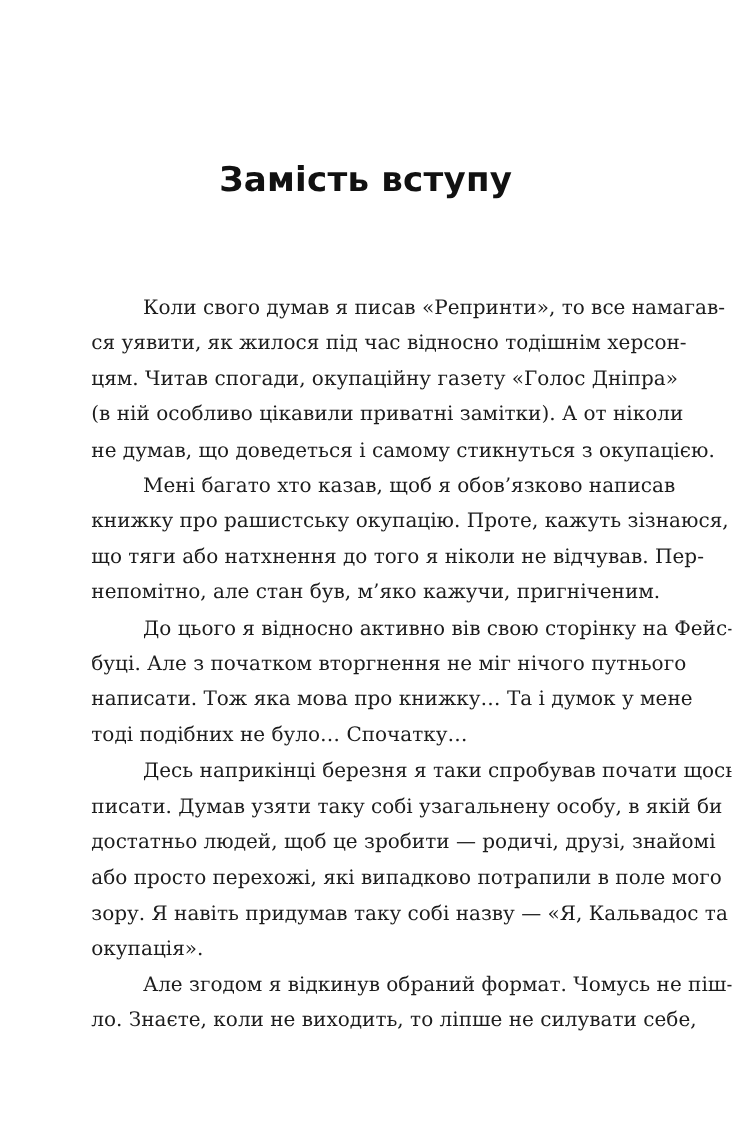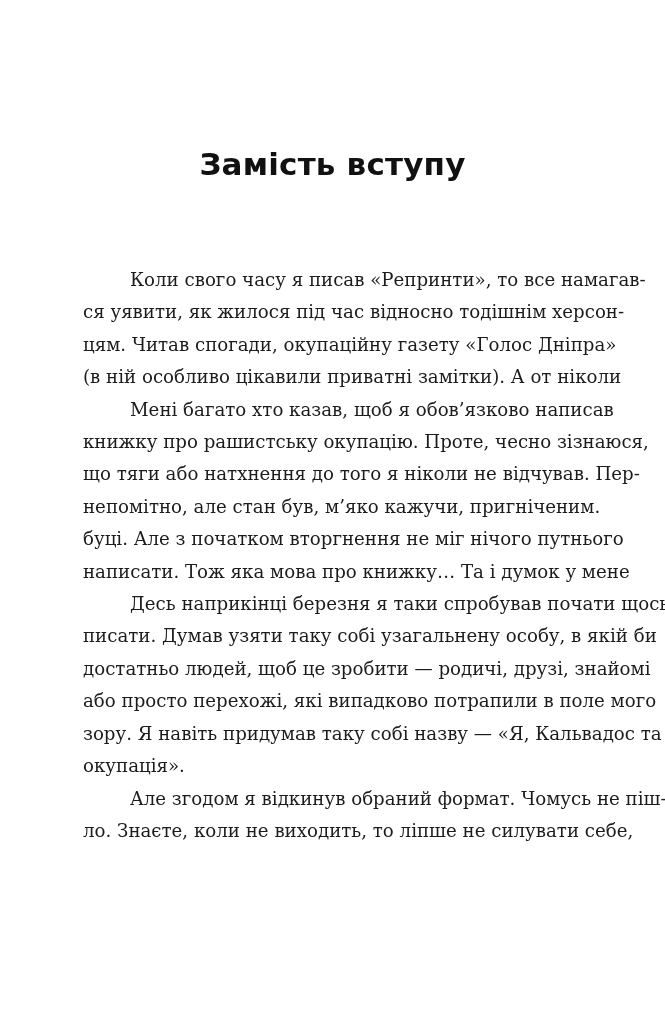--- a/index.html
+++ b/index.html
@@ -56,36 +56,39 @@
     }
   </style>
 </head>
 <body>
 
 <h1 class="page-title">Замість вступу</h1>
 
 <div class="body-text">
 
   <div class="para">
-    <span class="line indent">Коли свого часу я писав «Репринти», то все намагав-</span>
+    <span class="line indent">Коли свого думав я писав «Репринти», то все намагав-</span>
     <span class="line">ся уявити, як жилося під час відносно тодішнім херсон-</span>
     <span class="line">цям. Читав спогади, окупаційну газету «Голос Дніпра»</span>
     <span class="line">(в ній особливо цікавили приватні замітки). А от ніколи</span>
+    <span class="line">не думав, що доведеться і самому стикнуться з окупацією.</span>
   </div>
 
   <div class="para">
     <span class="line indent">Мені багато хто казав, щоб я обов’язково написав</span>
-    <span class="line">книжку про рашистську окупацію. Проте, чесно зізнаюся,</span>
+    <span class="line">книжку про рашистську окупацію. Проте, кажуть зізнаюся,</span>
     <span class="line">що тяги або натхнення до того я ніколи не відчував. Пер-</span>
     <span class="line last">непомітно, але стан був, м’яко кажучи, пригніченим.</span>
   </div>
 
   <div class="para">
+    <span class="line indent">До цього я відносно активно вів свою сторінку на Фейс-</span>
     <span class="line">буці. Але з початком вторгнення не міг нічого путнього</span>
     <span class="line">написати. Тож яка мова про книжку… Та і думок у мене</span>
+    <span class="line last">тоді подібних не було… Спочатку…</span>
   </div>
 
   <div class="para">
     <span class="line indent">Десь наприкінці березня я таки спробував почати щось</span>
     <span class="line">писати. Думав узяти таку собі узагальнену особу, в якій би</span>
     <span class="line">достатньо людей, щоб це зробити — родичі, друзі, знайомі</span>
     <span class="line">або просто перехожі, які випадково потрапили в поле мого</span>
     <span class="line">зору. Я навіть придумав таку собі назву — «Я, Кальвадос та</span>
     <span class="line last">окупація».</span>
   </div>

